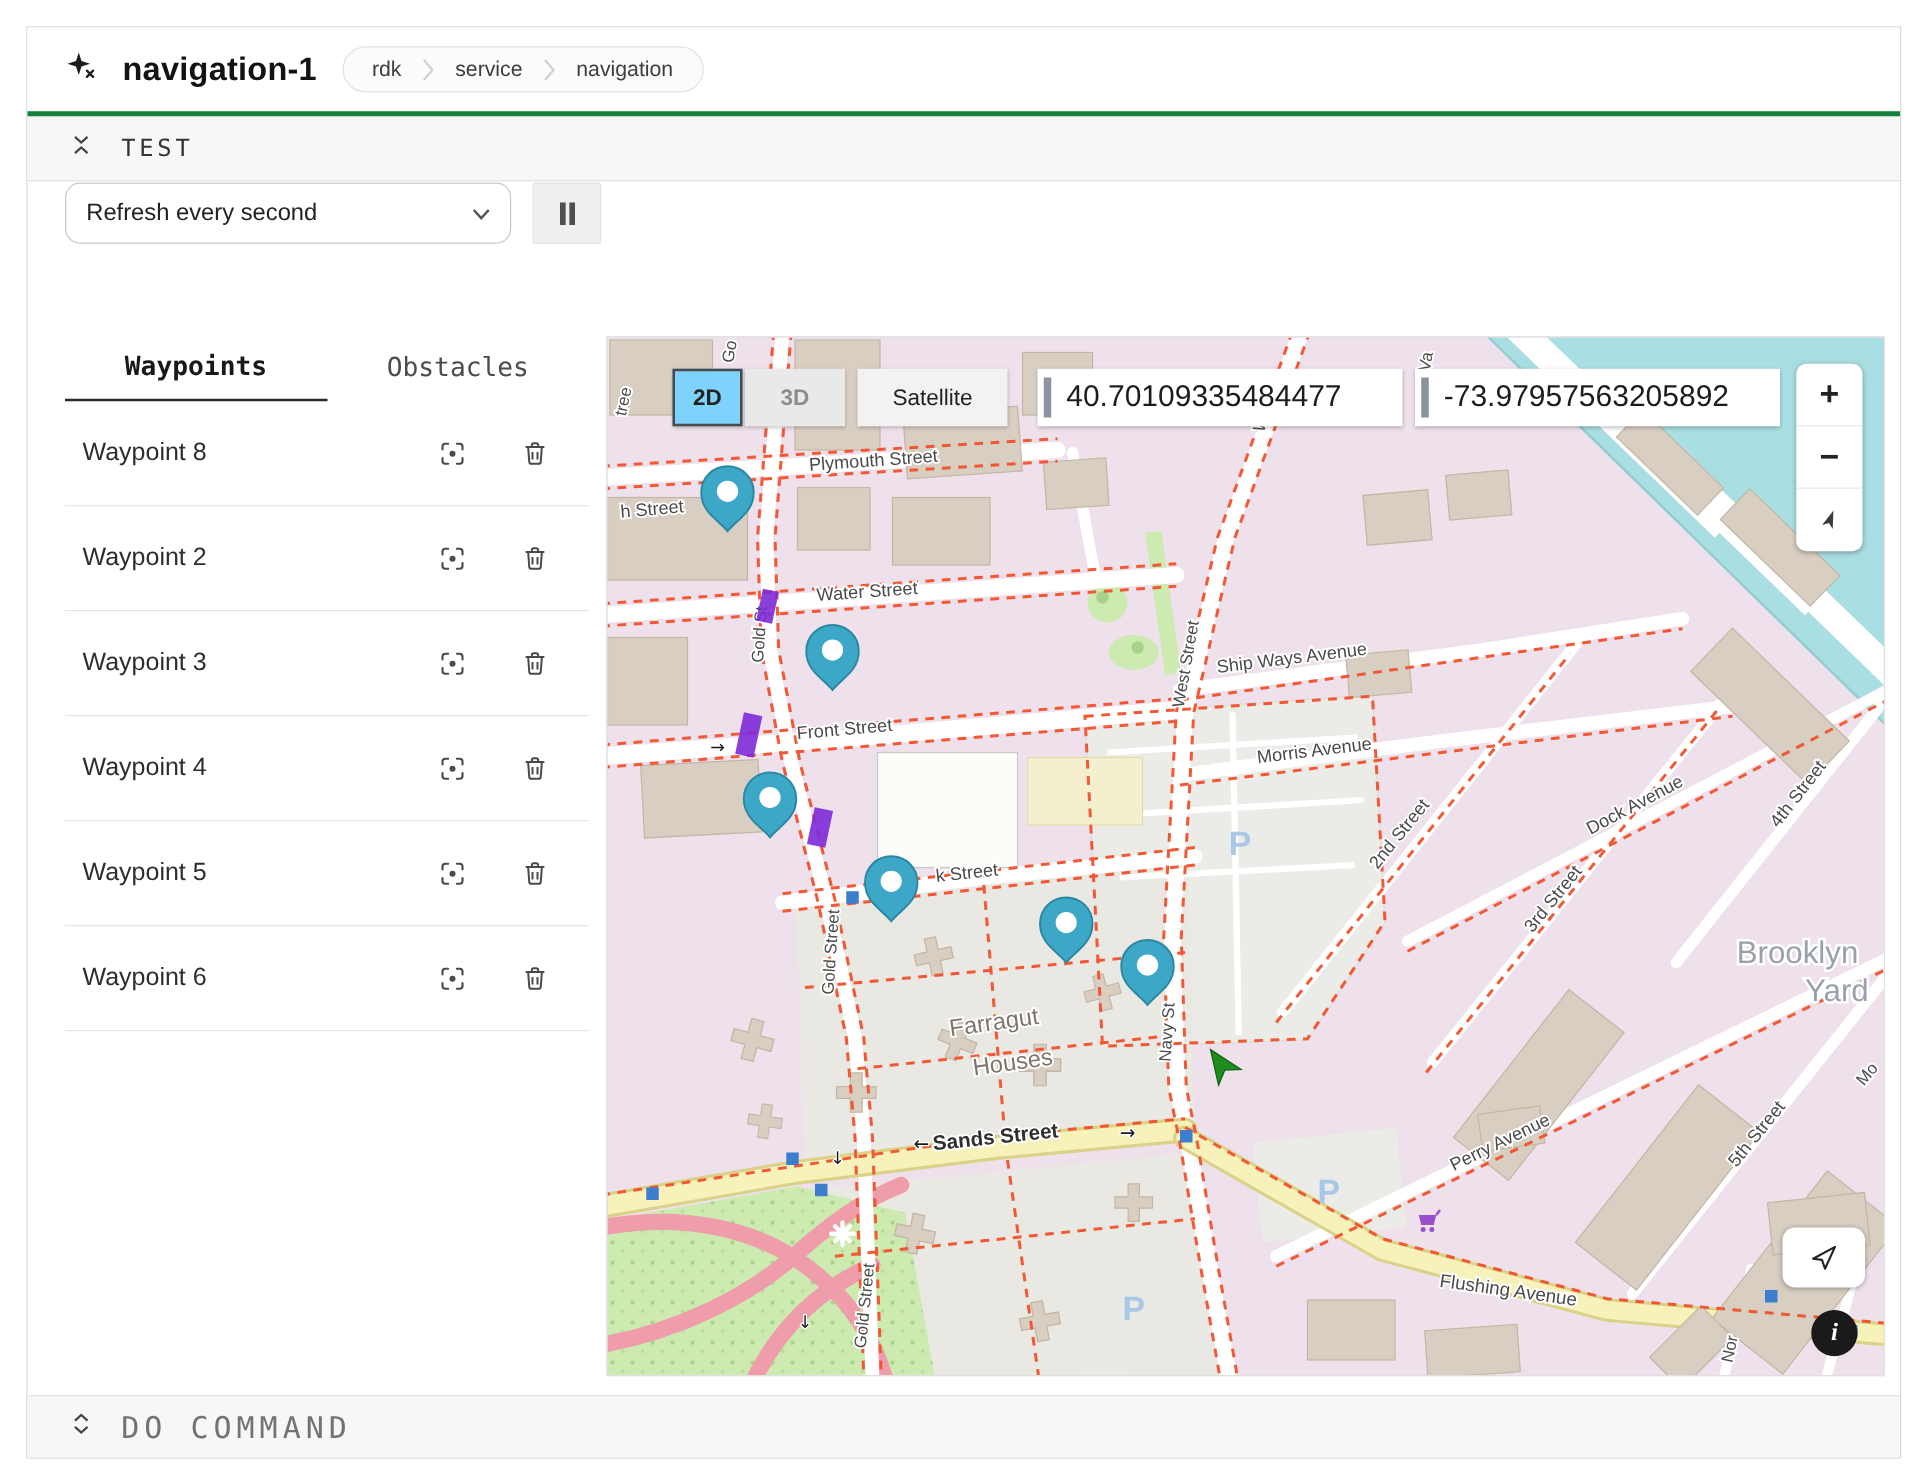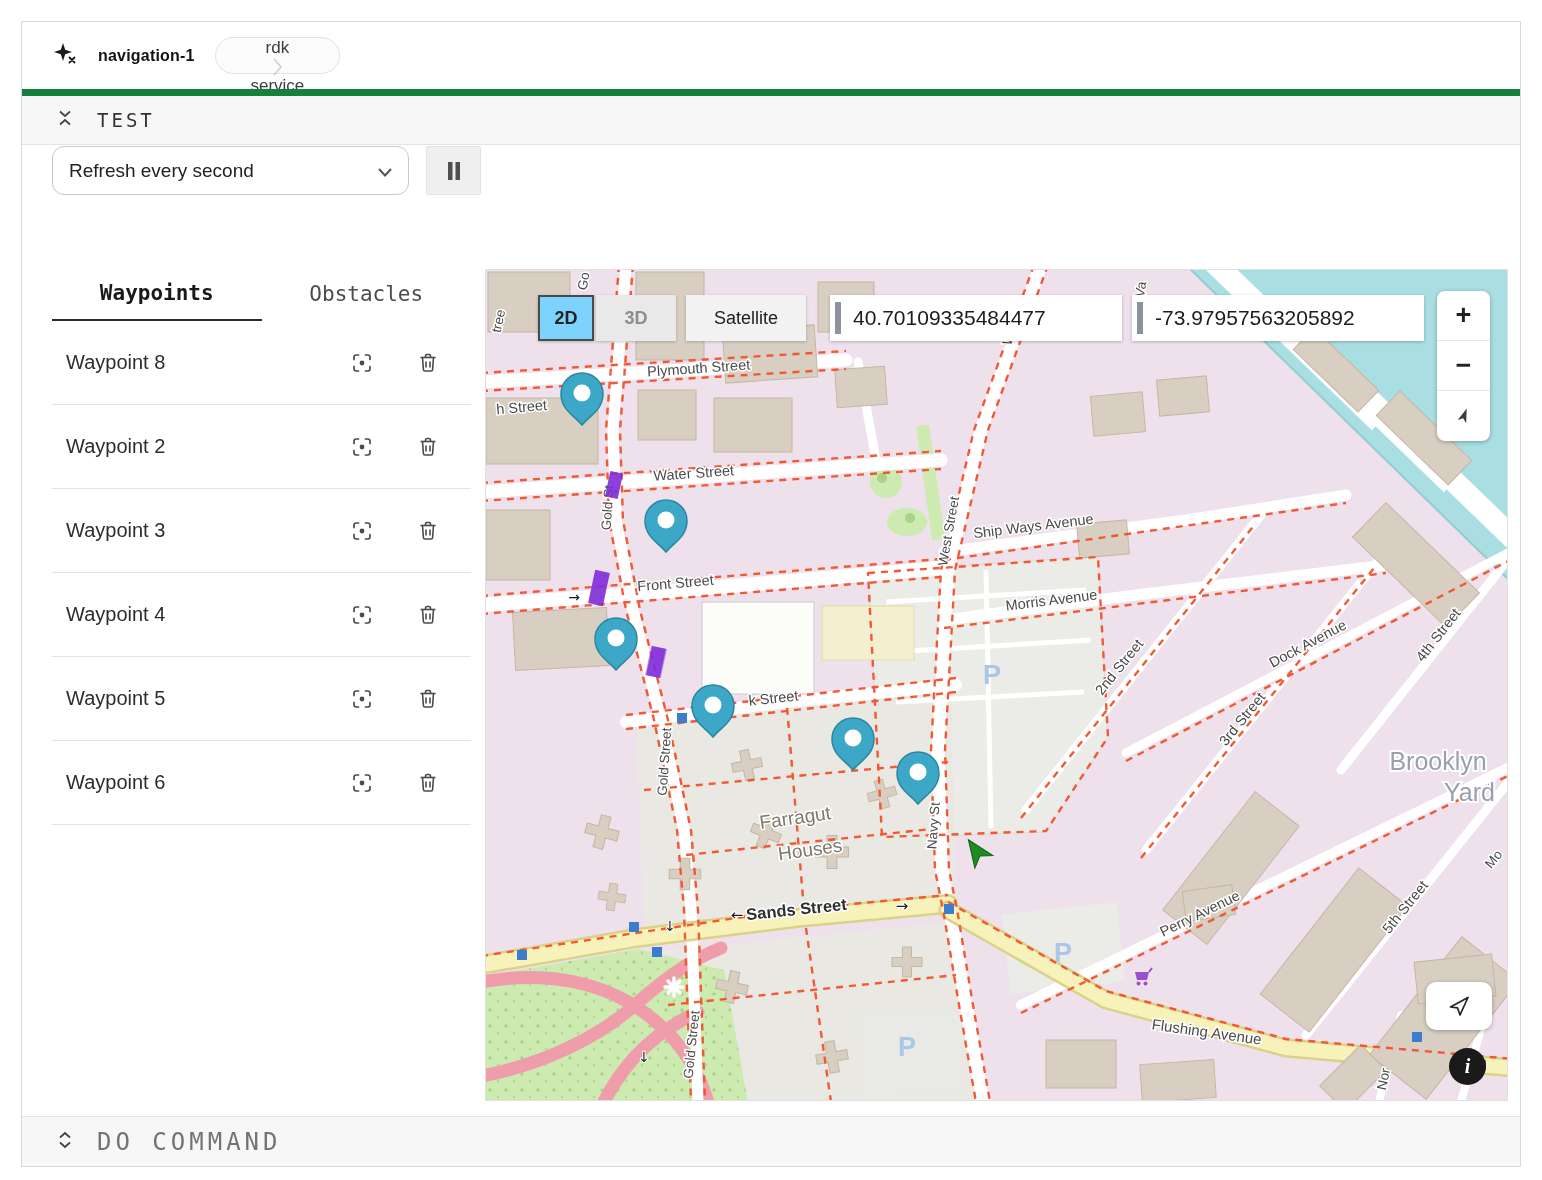--- a/index.html
+++ b/index.html
@@ -4,29 +4,29 @@
 <style>
   * { box-sizing: border-box; }
   html,body { margin:0; padding:0; width:1542px; height:1180px; background:#fff;
               font-family:"Liberation Sans",sans-serif; overflow:hidden; }
   .card { position:absolute; left:21px; top:21px; width:1500px; height:1146px;
           background:#fff; border:1px solid #d9d9d9; }
 
   
   .hdr { position:absolute; top:0; left:0; right:0; height:67px; display:flex;
          align-items:center; padding:0 30px; gap:20px; background:#fff; }
-  .hdr-title { font-size:16px; font-weight:700; color:#131313; letter-spacing:.2px; }
+  .hdr-title { font-size:26px; font-weight:700; color:#131313; letter-spacing:.2px; }
   .crumbs { display:flex; align-items:center; height:37px; border:1px solid #e2e2e2;
-            border-radius:20px; background:#fbfbfb; padding:0 6px;flex-direction:column; }
+            border-radius:20px; background:#fbfbfb; padding:0 6px; }
   .crumb { font-size:17px; color:#3d3d3d; padding:0 17px; }
   .crumb-sep { display:flex; align-items:center; }
 
   
   .test-bar { position:absolute; top:67px; left:0; right:0; height:56px; background:#f7f7f8;
-              border-top:7px solid #15803d; border-bottom:1px solid #e3e3e3;
+              border-top:4px solid #15803d; border-bottom:1px solid #e3e3e3;
               display:flex; align-items:center; gap:22px; padding:0 33px; cursor:pointer; }
   .mono-label { font-family:"DejaVu Sans Mono","Liberation Mono",monospace; font-size:19px;
                 letter-spacing:3px; color:#333; }
 
   
   .controls { position:absolute; top:124px; left:30px; display:flex; gap:17px; }
   .select { width:357px; height:49px; border:1px solid #c9c9c9; border-radius:12px;
             display:flex; align-items:center; justify-content:space-between;
             padding:0 16px; font-size:19px; color:#222; background:#fff; cursor:pointer; }
   .pause-btn { width:55px; height:49px; background:#efefef; border:1px solid #e3e3e3;
@@ -55,21 +55,21 @@
   .map-btn-row { position:absolute; left:52px; top:25px; display:flex; gap:2px; }
   .map-btn { height:46px; display:flex; align-items:center; justify-content:center;
              font-size:18px; cursor:pointer; box-shadow:0 1px 3px rgba(0,0,0,.22); }
   .btn-2d { width:56px; background:#7dd3fc; border:2px solid #4a4a4a; font-weight:700; color:#222; }
   .btn-3d { width:80px; background:#e9e9e9; border:none; font-weight:700; color:#8d8d8d; }
   .btn-sat { position:absolute; left:200px; top:25px; width:120px; height:46px; background:#f2f2f2;
              border:none; color:#222; }
   .coord { position:absolute; top:25px; width:292px; height:46px; background:#fff;
            display:flex; align-items:center; box-shadow:0 1px 3px rgba(0,0,0,.25); }
   .coord-bar { width:6px; height:32px; background:#8d939e; margin-left:5px; flex:0 0 auto; }
-  .coord input { border:none; outline:none; background:transparent; font-size:21px;
+  .coord input { border:none; outline:none; background:transparent; font-size:24px;
                  color:#1c1c1c; padding-left:12px; width:100%;
                  font-family:"Liberation Sans",sans-serif; }
   .zoomcol { position:absolute; right:17px; top:21px; width:53px; background:#fff;
              border-radius:8px; box-shadow:0 1px 4px rgba(0,0,0,.3); overflow:hidden; }
   .zoomcell { height:50px; display:flex; align-items:center; justify-content:center;
               font-size:27px; font-weight:700; color:#222; cursor:pointer;
               border-bottom:1px solid #e8e8e8; }
   .zoomcell:last-child { border-bottom:none; }
   .send-btn { position:absolute; left:940px; top:712px; width:66px; height:48px; background:#fff;
               border:none; border-radius:10px; box-shadow:0 1px 4px rgba(0,0,0,.3);

